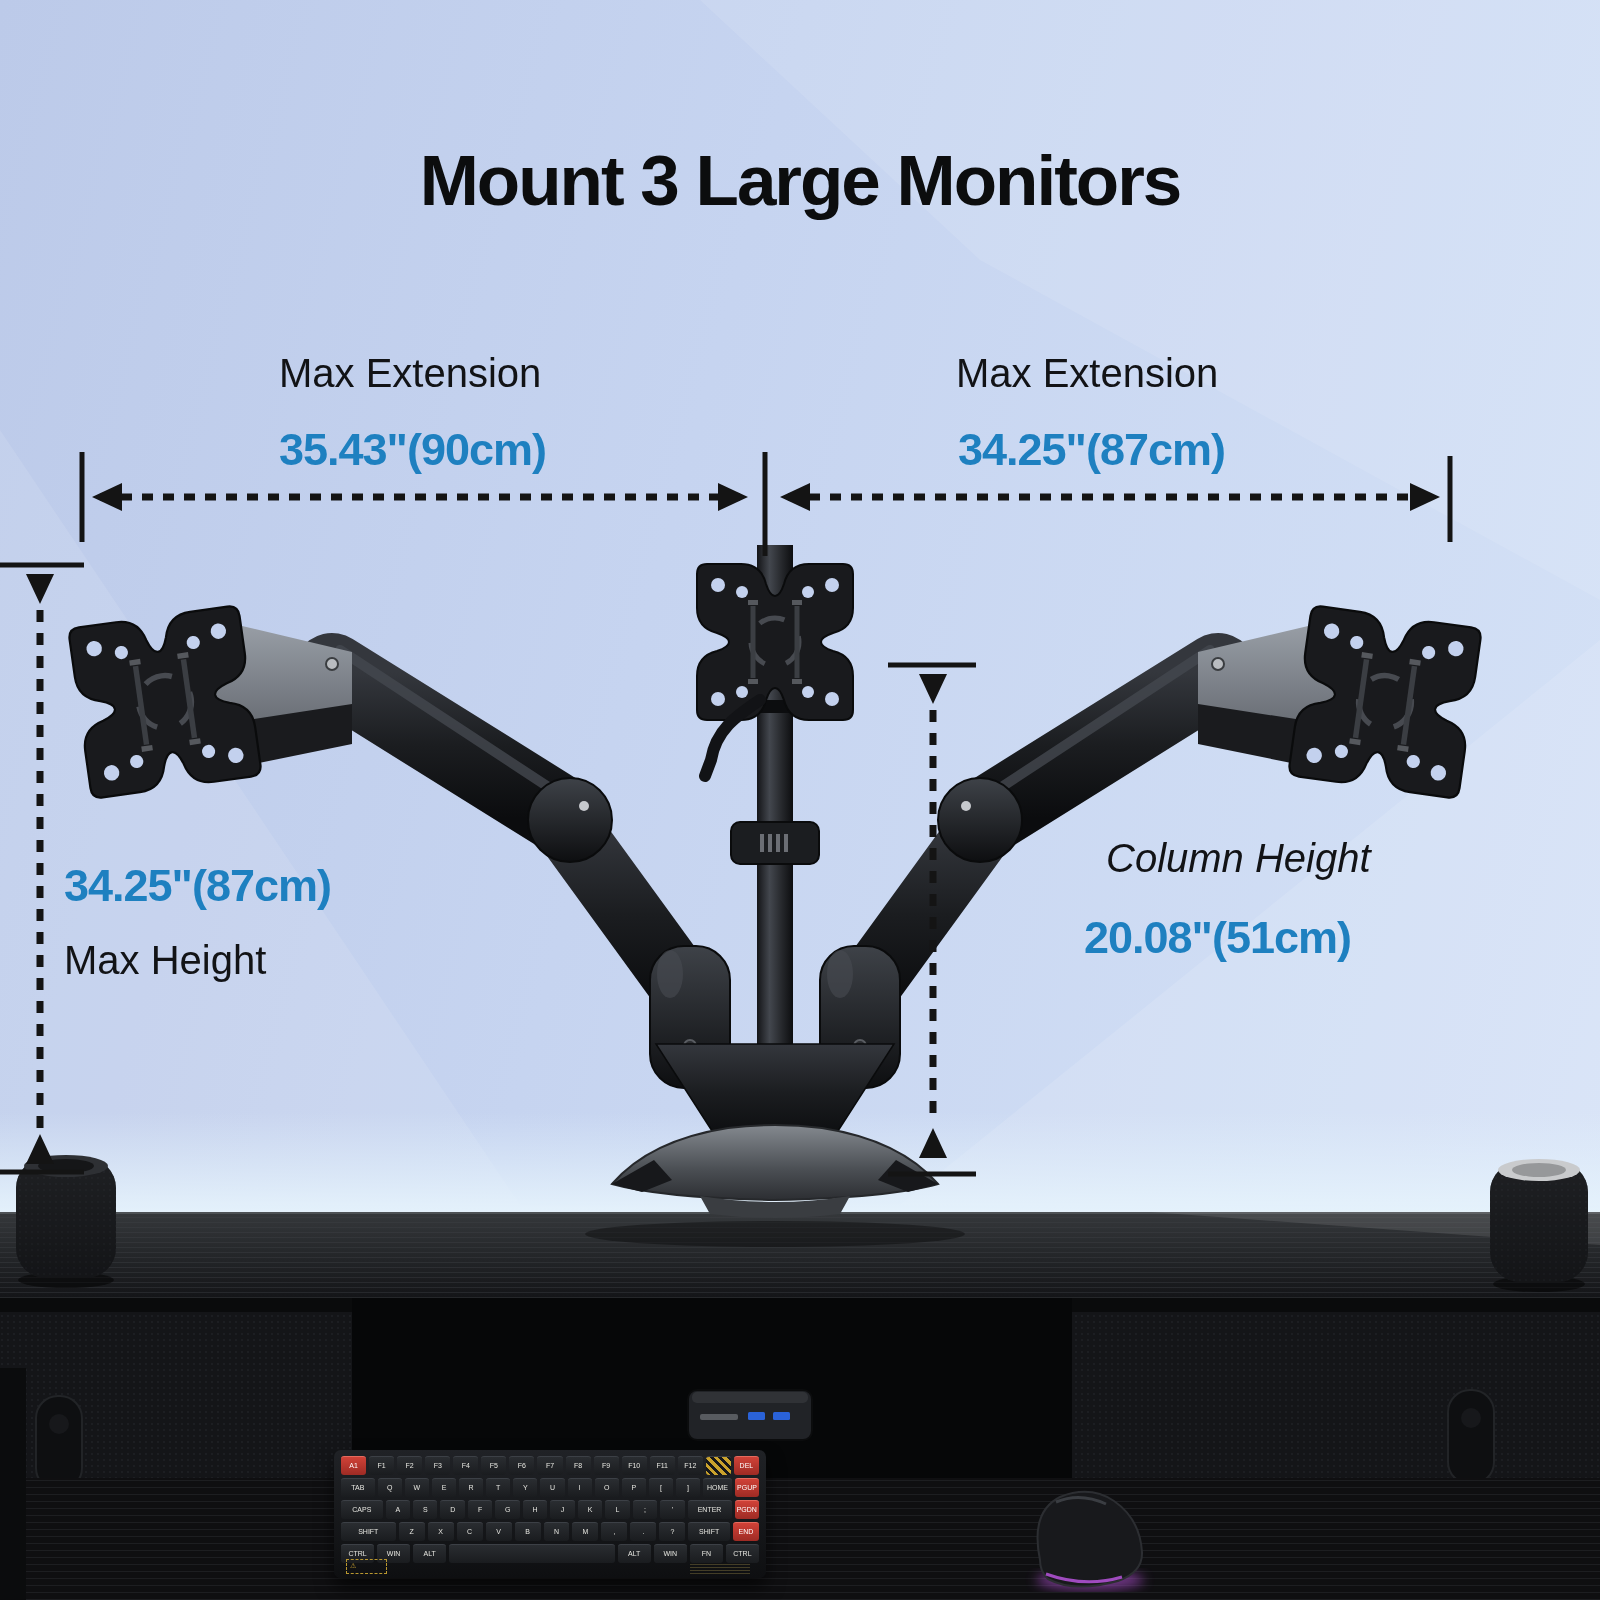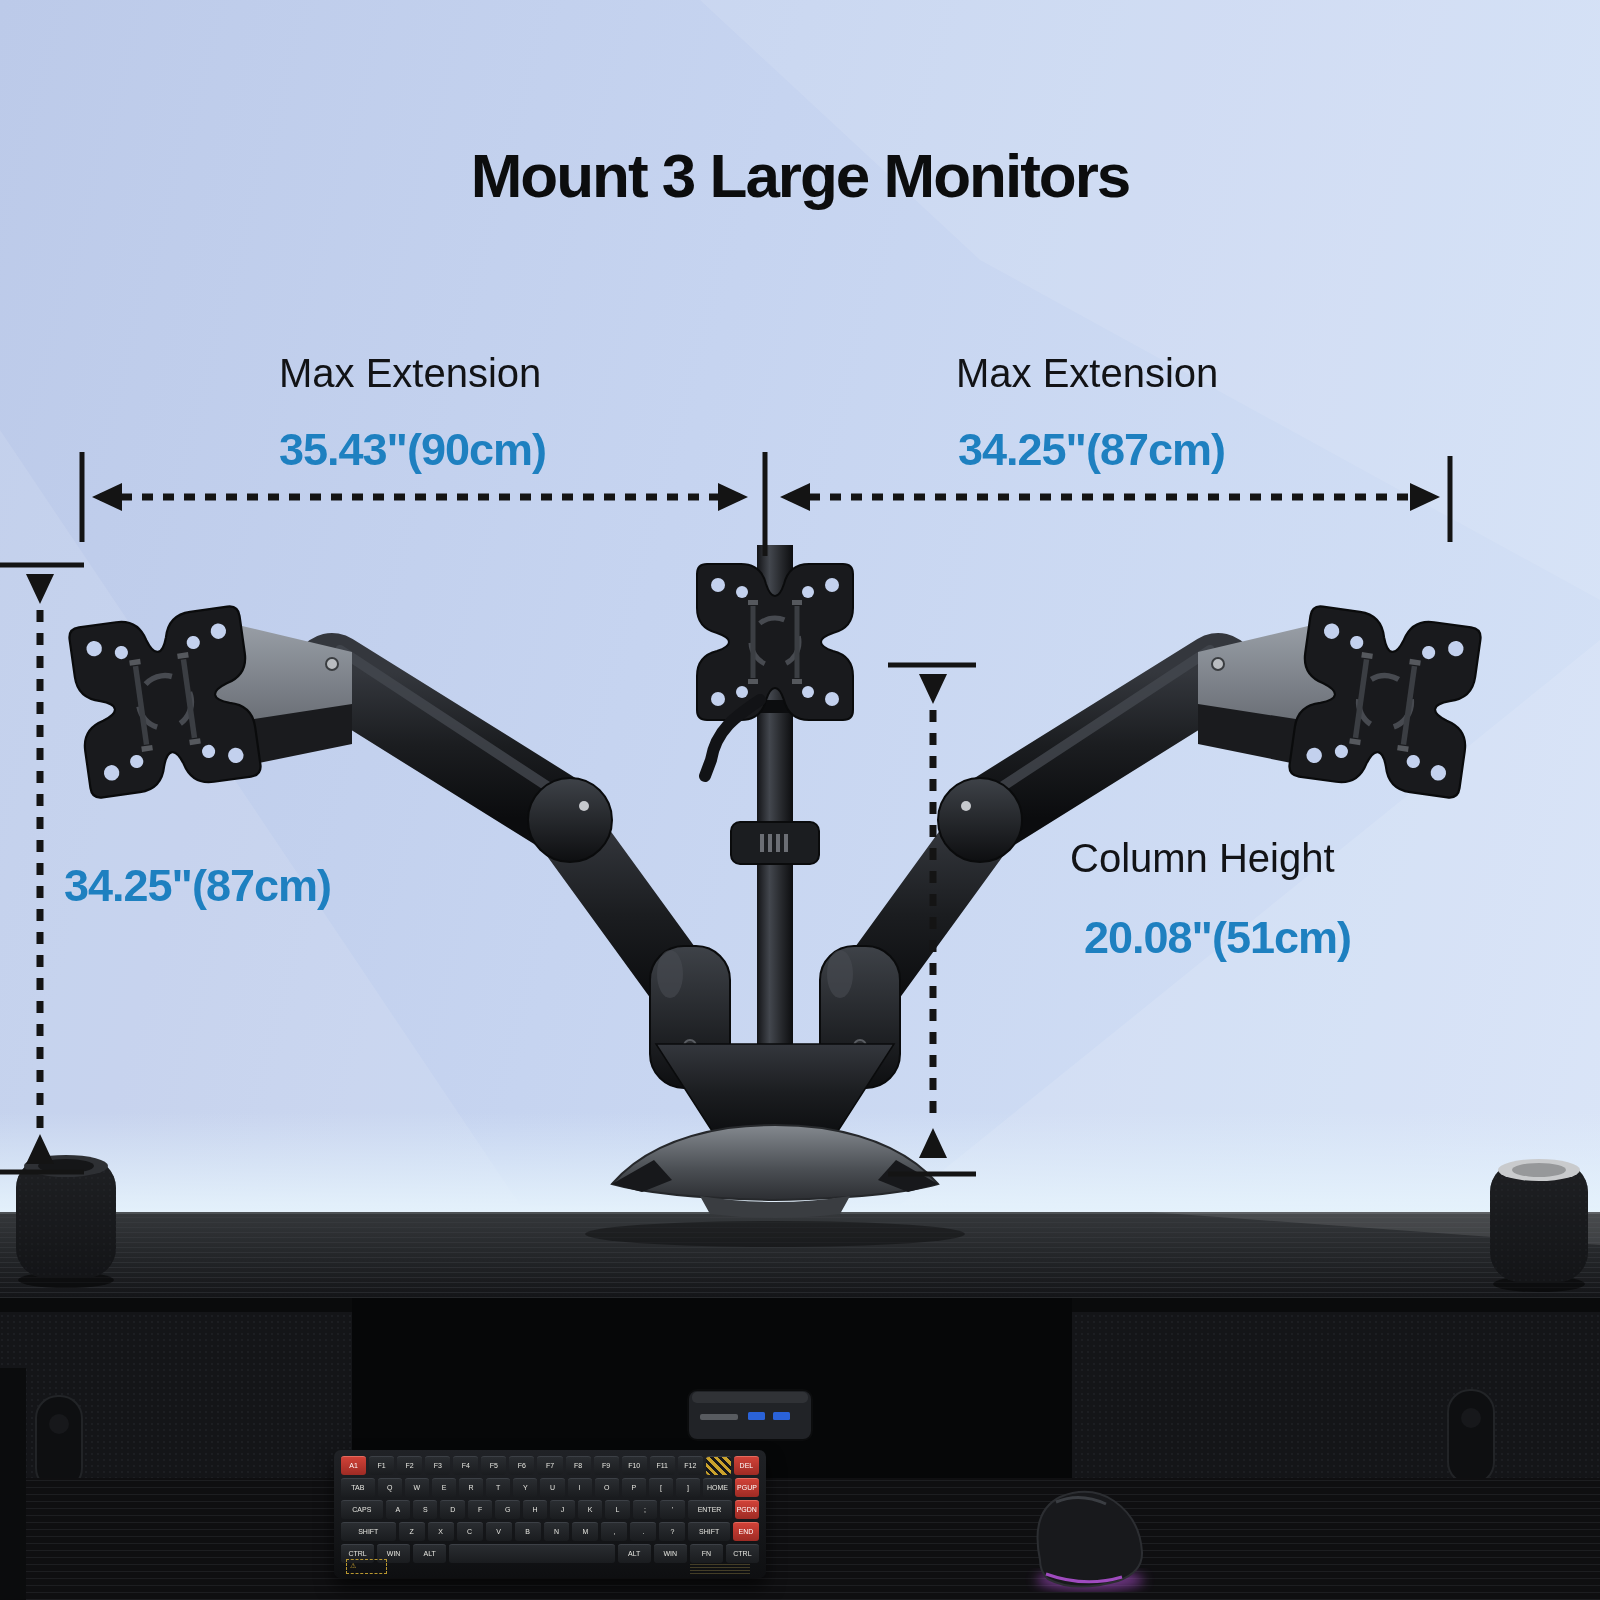--- a/index.html
+++ b/index.html
@@ -1,21 +1,21 @@
 <!DOCTYPE html>
 <html><head>
 <meta charset="utf-8">
 <style>
   html,body{margin:0;padding:0;background:#888;}
   #stage{position:relative;width:1600px;height:1600px;overflow:hidden;
          font-family:"Liberation Sans",sans-serif;
          background:linear-gradient(105deg,#bccae9 0%,#c6d4f0 40%,#d6e3f7 100%);}
   #scene{position:absolute;left:0;top:0;}
   .lbl{position:absolute;white-space:nowrap;color:#121316;}
-  .title{width:100%;text-align:center;top:140px;left:0;font-size:62px;font-weight:bold;letter-spacing:-2px;color:#0c0d0e;}
+  .title{width:100%;text-align:center;top:140px;left:0;font-size:71px;font-weight:bold;letter-spacing:-2px;color:#0c0d0e;}
   .dimlabel{font-size:40px;}
   .val{font-size:45px;font-weight:bold;letter-spacing:-1px;}
   
   #keyboard{position:absolute;left:334px;top:1450px;width:432px;height:128px;
      background:linear-gradient(#202226,#0e0f11);border-radius:7px;
      padding:6px 7px 18px 7px;box-sizing:border-box;box-shadow:0 10px 18px rgba(0,0,0,.6);}
   .krow{display:flex;gap:3px;margin-bottom:3px;}
   .key{flex:1 1 0;height:18px;background:linear-gradient(#2a2d31,#1a1c1f);
      border-radius:3px;border-top:1px solid #3c4046;color:#e6e6e0;
      font-size:7px;line-height:18px;text-align:center;overflow:hidden;}
@@ -265,22 +265,23 @@
 
   <div class="lbl title">Mount 3 Large Monitors</div>
 
   <div class="lbl dimlabel" style="left:279px;top:351px;">Max Extension</div>
   <div class="lbl val" style="left: 279px; top: 424px; color: rgb(30, 128, 192);">35.43"(90cm)</div>
 
   <div class="lbl dimlabel" style="left:956px;top:351px;">Max Extension</div>
   <div class="lbl val" style="left: 958px; top: 424px; color: rgb(30, 128, 192);">34.25"(87cm)</div>
 
   <div class="lbl val" style="left: 64px; top: 860px; color: rgb(30, 128, 192);">34.25"(87cm)</div>
-
-  <div class="lbl dimlabel" style="left:1070px;top:836px;">Column Height</div>
+  <div class="lbl dimlabel" style="left:64px;top:938px;">Max Height</div>
+
+  <div class="lbl dimlabel" style="left:1106px;top:836px;font-style:italic;">Column Height</div>
   <div class="lbl val" style="left: 1084px; top: 912px; color: rgb(30, 128, 192);">20.08"(51cm)</div>
 
   <div id="keyboard">
     <div>
         <div class="krow">
           <div class="key red">A1</div>
           <div class="key">F1</div>
           <div class="key">F2</div>
           <div class="key">F3</div>
           <div class="key">F4</div>

